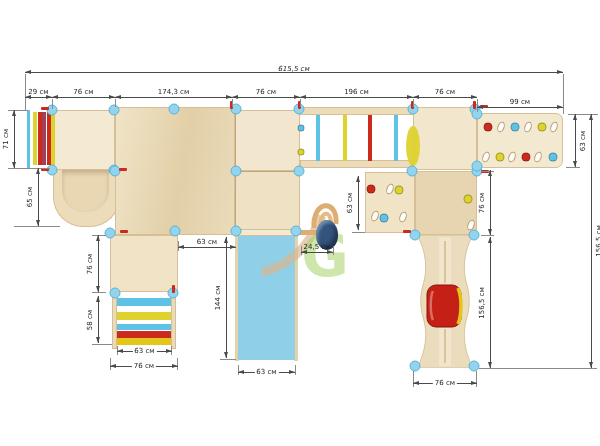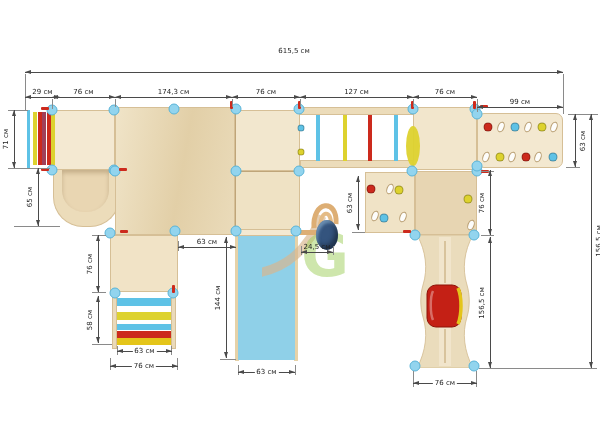--- a/index.html
+++ b/index.html
@@ -135,23 +135,23 @@
       <div class="extline" style="left: 413px; top: 371px; width: 1px; height: 16px;"></div>
       <div class="extline" style="left: 476px; top: 371px; width: 1px; height: 16px;"></div>
       <div class="extline" style="left: 295px; top: 365px; width: 1px; height: 10px;"></div>
       <div class="extline" style="left: 238px; top: 365px; width: 1px; height: 10px;"></div>
       <div class="extline" style="left: 301px; top: 246px; width: 1px; height: 9px;"></div>
       <div class="extline" style="left: 333px; top: 246px; width: 1px; height: 9px;"></div>
       <div class="dim" style="left: 25px; top: 69px; width: 538px; height: 7px;">
         <div class="line" style="left: 0px; top: 3px; width: 538px; height: 1px;"></div>
         <div class="arrow" style="left: 0px; top: 1px; border-top: 2.5px solid transparent; border-bottom: 2.5px solid transparent; border-right: 6px solid rgb(74, 74, 74);"></div>
         <div class="arrow" style="right: 0px; top: 1px; border-top: 2.5px solid transparent; border-bottom: 2.5px solid transparent; border-left: 6px solid rgb(74, 74, 74);"></div>
-        <span class="lbl" style="left: 50%; bottom: 21px; transform: translateX(-50%);">615,5 см</span>
-      </div>
-      <div class="dim" style="left: 25px; top: 94px; width: 27px; height: 7px; padding-left: 8px;">
+        <span class="lbl" style="left: 50%; bottom: 3px; transform: translateX(-50%); font-style: italic;">615,5 см</span>
+      </div>
+      <div class="dim" style="left: 25px; top: 94px; width: 27px; height: 7px;">
         <div class="line" style="left: 0px; top: 3px; width: 27px; height: 1px;"></div>
         <div class="arrow" style="left: 0px; top: 1px; border-top: 2.5px solid transparent; border-bottom: 2.5px solid transparent; border-right: 6px solid rgb(74, 74, 74);"></div>
         <div class="arrow" style="right: 0px; top: 1px; border-top: 2.5px solid transparent; border-bottom: 2.5px solid transparent; border-left: 6px solid rgb(74, 74, 74);"></div>
         <span class="lbl" style="left: 50%; bottom: 5px; transform: translateX(-50%);">29 см</span>
       </div>
       <div class="dim" style="left: 52px; top: 94px; width: 63px; height: 7px;">
         <div class="line" style="left: 0px; top: 3px; width: 63px; height: 1px;"></div>
         <div class="arrow" style="left: 0px; top: 1px; border-top: 2.5px solid transparent; border-bottom: 2.5px solid transparent; border-right: 6px solid rgb(74, 74, 74);"></div>
         <div class="arrow" style="right: 0px; top: 1px; border-top: 2.5px solid transparent; border-bottom: 2.5px solid transparent; border-left: 6px solid rgb(74, 74, 74);"></div>
         <span class="lbl" style="left: 50%; bottom: 5px; transform: translateX(-50%);">76 см</span>
@@ -165,21 +165,21 @@
       <div class="dim" style="left: 232px; top: 94px; width: 68px; height: 7px;">
         <div class="line" style="left: 0px; top: 3px; width: 68px; height: 1px;"></div>
         <div class="arrow" style="left: 0px; top: 1px; border-top: 2.5px solid transparent; border-bottom: 2.5px solid transparent; border-right: 6px solid rgb(74, 74, 74);"></div>
         <div class="arrow" style="right: 0px; top: 1px; border-top: 2.5px solid transparent; border-bottom: 2.5px solid transparent; border-left: 6px solid rgb(74, 74, 74);"></div>
         <span class="lbl" style="left: 50%; bottom: 5px; transform: translateX(-50%);">76 см</span>
       </div>
       <div class="dim" style="left: 300px; top: 94px; width: 113px; height: 7px;">
         <div class="line" style="left: 0px; top: 3px; width: 113px; height: 1px;"></div>
         <div class="arrow" style="left: 0px; top: 1px; border-top: 2.5px solid transparent; border-bottom: 2.5px solid transparent; border-right: 6px solid rgb(74, 74, 74);"></div>
         <div class="arrow" style="right: 0px; top: 1px; border-top: 2.5px solid transparent; border-bottom: 2.5px solid transparent; border-left: 6px solid rgb(74, 74, 74);"></div>
-        <span class="lbl" style="left: 50%; bottom: 5px; transform: translateX(-50%);">127 см</span>
+        <span class="lbl" style="left: 50%; bottom: 5px; transform: translateX(-50%);">196 см</span>
       </div>
       <div class="dim" style="left: 413px; top: 94px; width: 64px; height: 7px;">
         <div class="line" style="left: 0px; top: 3px; width: 64px; height: 1px;"></div>
         <div class="arrow" style="left: 0px; top: 1px; border-top: 2.5px solid transparent; border-bottom: 2.5px solid transparent; border-right: 6px solid rgb(74, 74, 74);"></div>
         <div class="arrow" style="right: 0px; top: 1px; border-top: 2.5px solid transparent; border-bottom: 2.5px solid transparent; border-left: 6px solid rgb(74, 74, 74);"></div>
         <span class="lbl" style="left: 50%; bottom: 5px; transform: translateX(-50%);">76 см</span>
       </div>
       <div class="dim" style="left: 477px; top: 104px; width: 86px; height: 7px;">
         <div class="line" style="left: 0px; top: 3px; width: 86px; height: 1px;"></div>
         <div class="arrow" style="left: 0px; top: 1px; border-top: 2.5px solid transparent; border-bottom: 2.5px solid transparent; border-right: 6px solid rgb(74, 74, 74);"></div>

